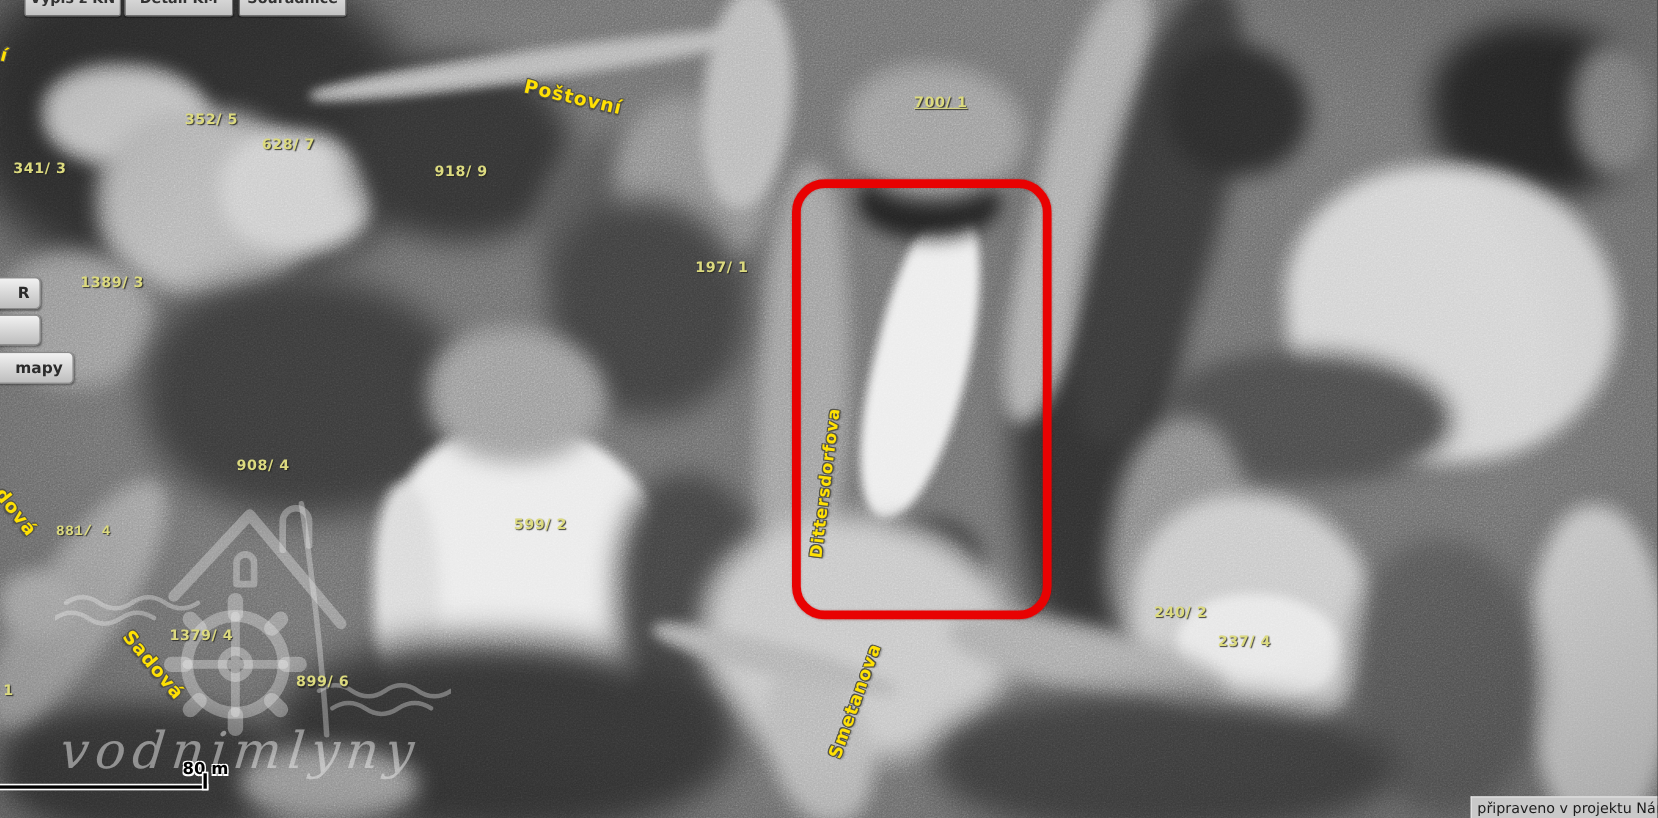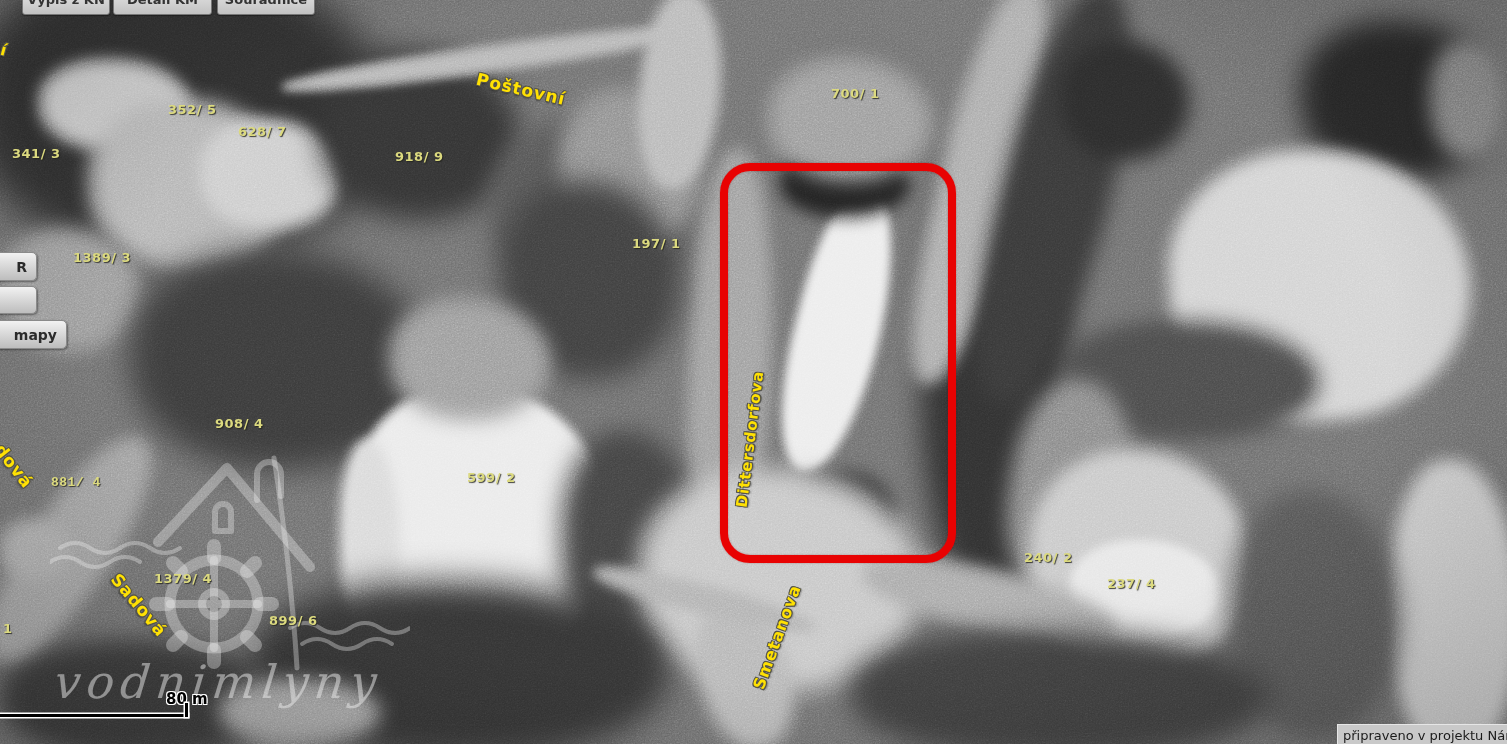--- a/index.html
+++ b/index.html
@@ -150,27 +150,27 @@
 
   <div id="highlight-rect" style="left: 720px; top: 163px; width: 220px; height: 384px; border-color: rgb(232, 2, 2);"></div>
 
   <div id="labels">
       <span class="parcel-label" style="left: 168px; top: 102px;">352/ 5</span>
       <span class="parcel-label" style="left: 238px; top: 124px;">628/ 7</span>
       <span class="parcel-label" style="left: 12px; top: 146px;">341/ 3</span>
       <span class="parcel-label" style="left: 395px; top: 149px;">918/ 9</span>
       <span class="parcel-label" style="left: 73px; top: 250px;">1389/ 3</span>
       <span class="parcel-label" style="left: 632px; top: 236px;">197/ 1</span>
-      <span class="parcel-label" style="left: 831px; top: 86px;">700/ 1</span>
+      <span class="parcel-label" style="left: 831px; top: 86px; text-decoration: underline;">700/ 1</span>
       <span class="parcel-label" style="left: 215px; top: 416px;">908/ 4</span>
       <span class="parcel-label" style="left: 51px; top: 475px; font-family: Liberation Mono, monospace;">881/ 4</span>
       <span class="parcel-label" style="left: 467px; top: 470px;">599/ 2</span>
       <span class="parcel-label" style="left: 154px; top: 571px;">1379/ 4</span>
       <span class="parcel-label" style="left: 269px; top: 613px;">899/ 6</span>
-      <span class="parcel-label" style="left: 1024px; top: 550px;">240/ 2</span>
+      <span class="parcel-label" style="left: 1049px; top: 550px;">240/ 2</span>
       <span class="parcel-label" style="left: 1107px; top: 576px; text-align: right;">237/ 4</span>
       <span class="parcel-label" style="left: 3px; top: 621px;">1</span>
       <span class="street-label" style="left: 521px; top: 89px; font-size: 17px; transform: translate(-50%, -50%) rotate(13deg);">Poštovní</span>
       <span class="street-label" style="left: 750px; top: 439px; font-size: 15px; transform: translate(-50%, -50%) rotate(-83deg);">Dittersdorfova</span>
       <span class="street-label" style="left: 777px; top: 637px; font-size: 16px; transform: translate(-50%, -50%) rotate(-70deg);">Smetanova</span>
       <span class="street-label" style="left: 139px; top: 605px; font-size: 17px; transform: translate(-50%, -50%) rotate(50deg);">Sadová</span>
       <span class="street-label" style="left: 14px; top: 466px; font-size: 17px; transform: translate(-50%, -50%) rotate(52deg);">dová</span>
       <span class="street-label" style="left: 4px; top: 50px; font-size: 16px; transform: translate(-50%, -50%) rotate(15deg);">í</span>
     </div>
 

